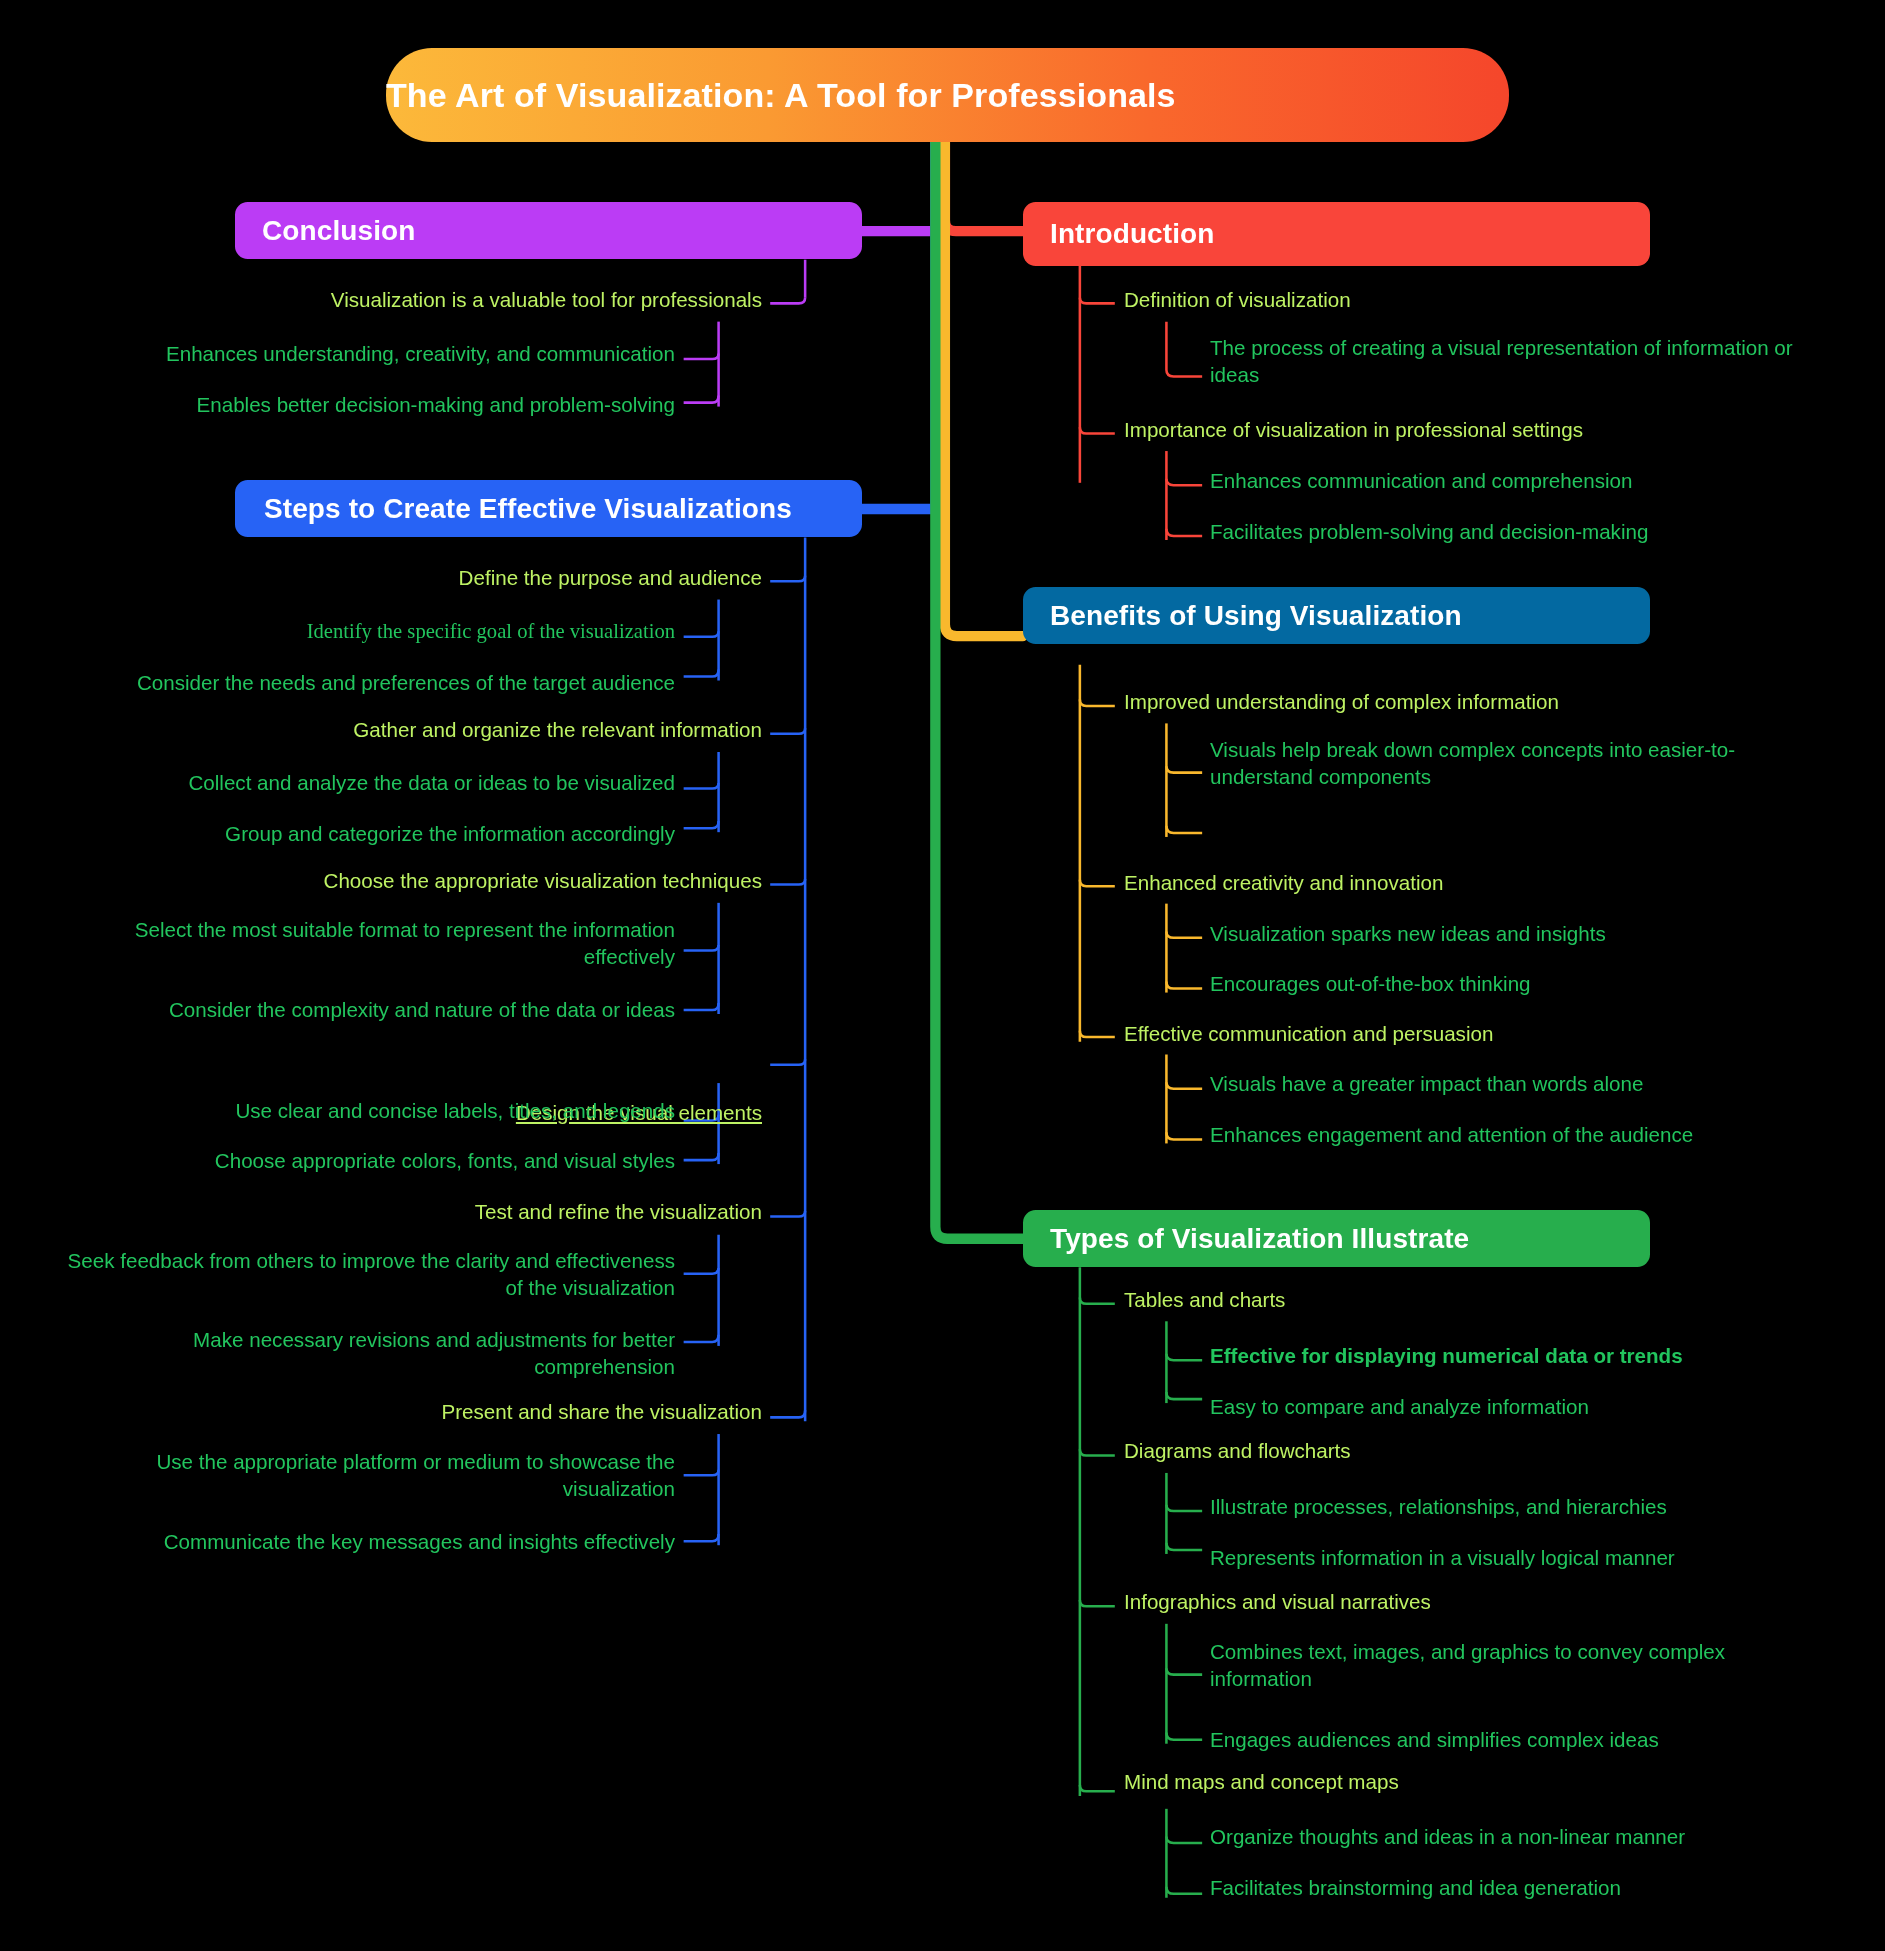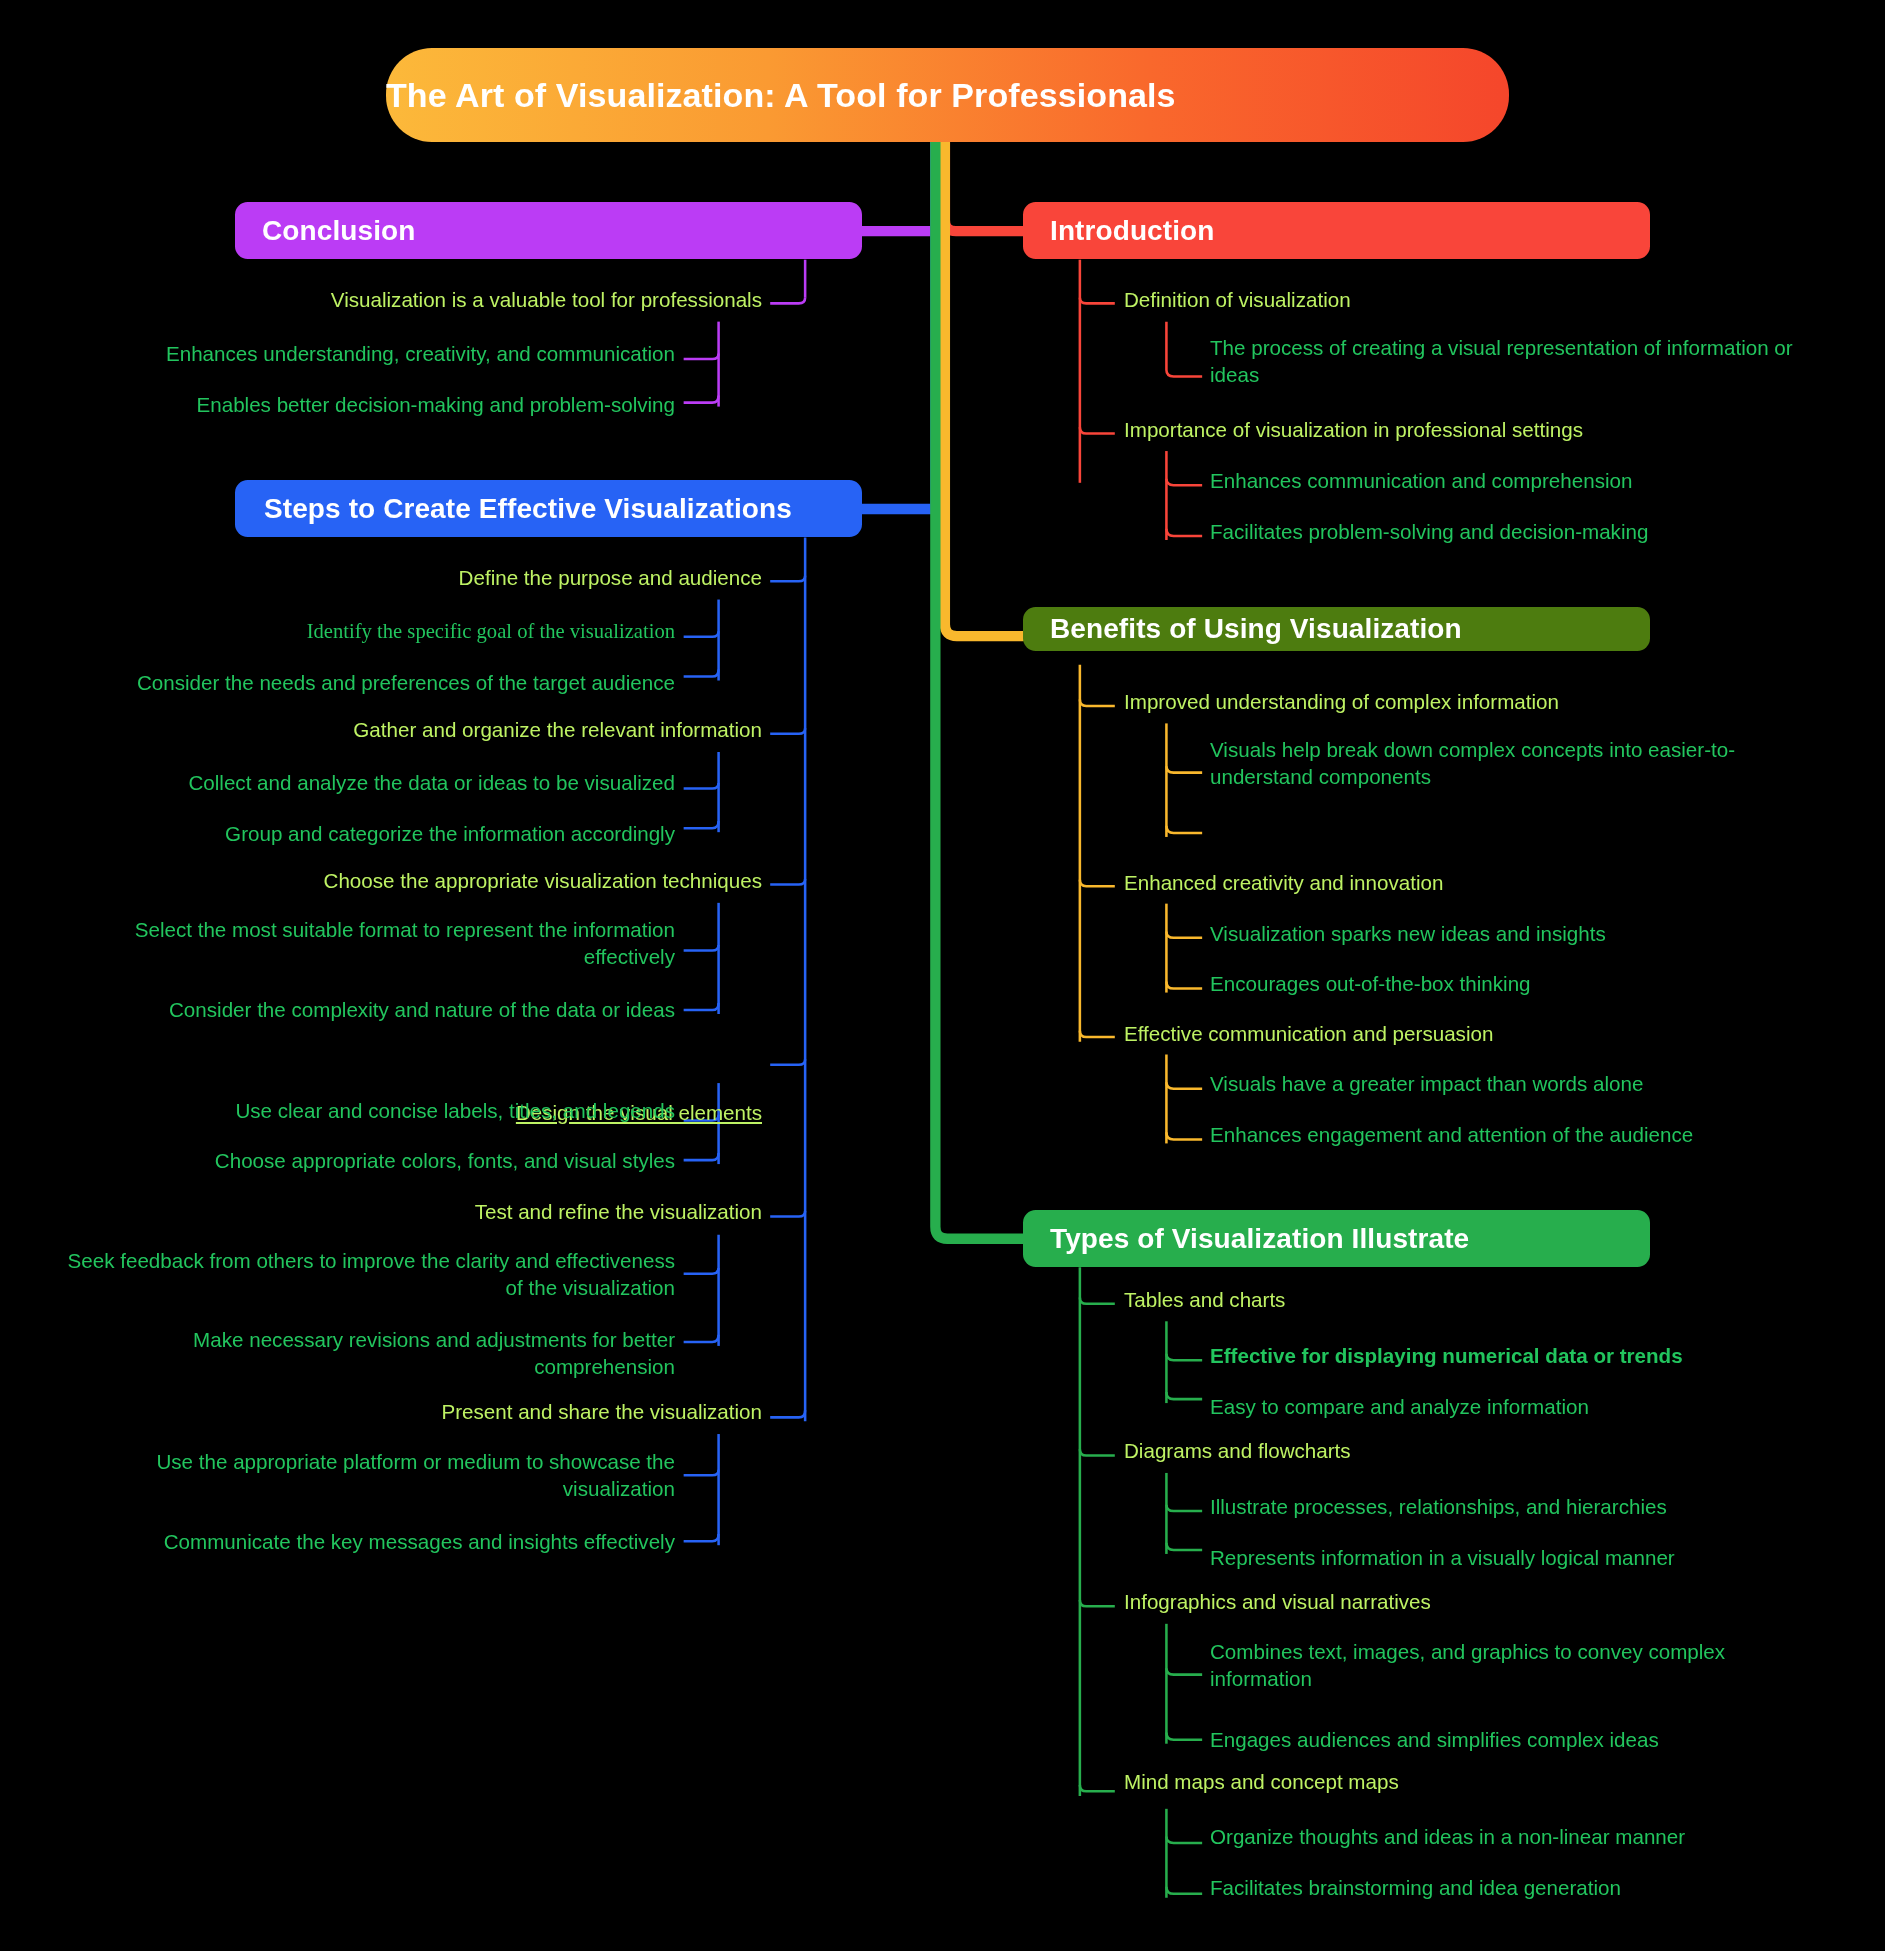--- a/index.html
+++ b/index.html
@@ -14,23 +14,23 @@
     position:absolute;border-radius:12.7px;display:flex;align-items:center;
     color:#fff;font-weight:700;letter-spacing:0.1px;box-sizing:border-box;
   }
   .node .lbl{display:block;width:100%;}
 
   #root{
     left:386px;top:48px;width:1123px;height:94px;border-radius:46px;
     background:linear-gradient(90deg,#fcb93a 0%,#fa9a32 34%,#f9682c 68%,#f5462b 100%);
     justify-content:center;font-size:34px;
   }
-  #n-intro{left:1023px;top:202px;width:627px;height:57px;background:#f9453a;
-           padding-left:27px;font-size:28px;}
-  #n-benefits{left:1023px;top:607px;width:627px;height:44px;background:#4d7c0f;
+  #n-intro{left:1023px;top:202px;width:627px;height:64px;background:#f9453a;
+           padding-left:27px;font-size:28px;}
+  #n-benefits{left:1023px;top:587px;width:627px;height:57px;background:#0369a1;
            padding-left:27px;font-size:28px;}
   #n-types{left:1023px;top:1210px;width:627px;height:57px;background:#27ae4d;
            padding-left:27px;font-size:28px;}
   #n-conclusion{left:235px;top:202px;width:627px;height:57px;background:#bb3cf5;
            padding-left:27px;font-size:28px;}
   #n-steps{left:235px;top:480px;width:627px;height:57px;background:#2763f5;
            padding-left:29px;font-size:28px;}
 
   .leaf{
     position:absolute;color:#bef264;font-size:20.6px;line-height:1.33;

